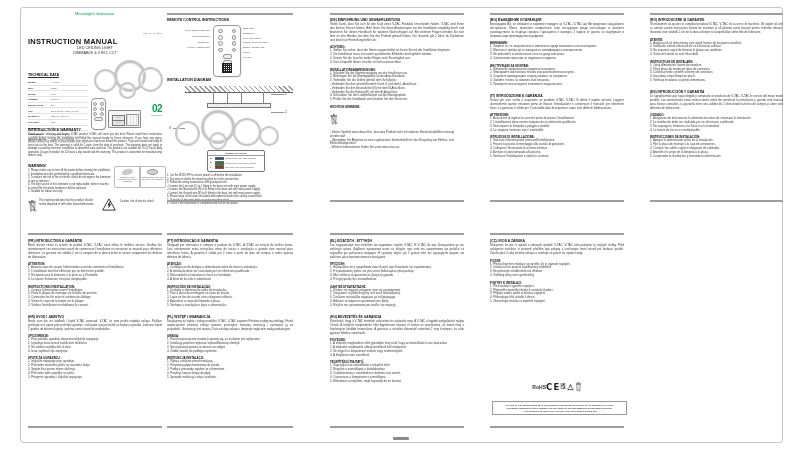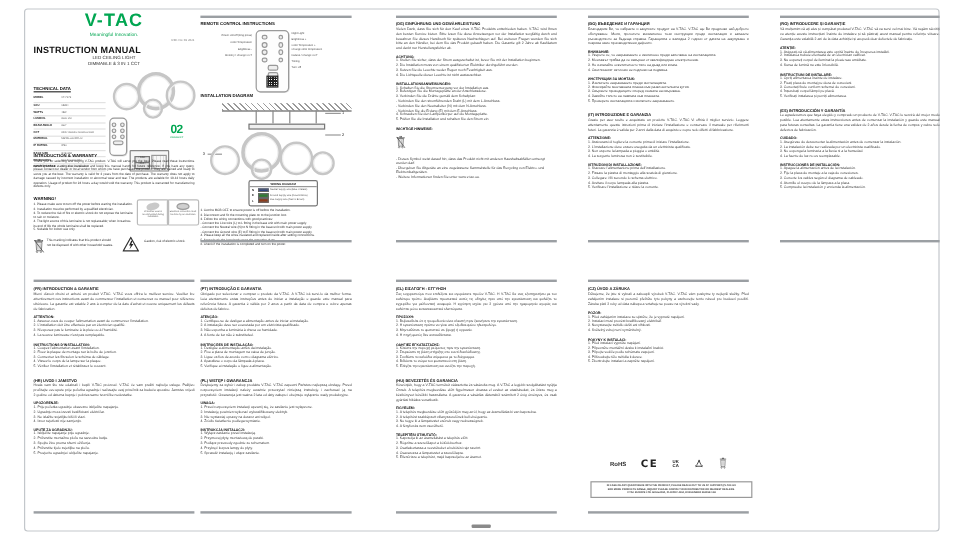--- a/index.html
+++ b/index.html
@@ -48,39 +48,38 @@
   .wdesc{font-size:2px;color:#444;}
   
   .langcol{position:absolute;}
   .lang-title{font-size:3.3px;font-weight:bold;color:#111;margin-bottom:1px;}
   .tpara{font-size:2.9px;line-height:1.35;color:#3a3a3a;text-align:justify;margin:0 0 1px 0;}
   .sub-head{font-size:2.9px;font-weight:bold;color:#111;margin-top:2.8px;}
   .ltline{font-size:2.9px;line-height:1.32;color:#3a3a3a;}
   .lang-section + .lang-section{display:block;margin-top:7px;}
   .weee-mini{margin:2px 0;}
   
-  #certs{left:490px;top:378px;width:134px;display:flex;justify-content:center;align-items:center;gap:12px;}
+  #certs{left:490px;top:378px;width:134px;display:flex;justify-content:center;align-items:center;gap:0;}
   .rohs{font-size:5px;font-weight:bold;color:#333;}
   .ce{font-size:8.5px;font-weight:600;color:#222;letter-spacing:1.2px;font-family:"DejaVu Sans",sans-serif;}
   .ukca{font-size:3.6px;font-weight:800;line-height:0.95;color:#222;text-align:center;}
   #fbox{left:492px;top:401px;width:129px;border:1px solid #999;padding:1.5px 2px;}
   .fline{font-size:2.1px;font-weight:bold;color:#333;text-align:center;line-height:1.5;text-transform:uppercase;}
   .center-mark{position:absolute;left:393px;top:437px;width:16px;height:3px;background:#8a8a8a;border-radius:1px;}
   .badge{color:#00a651;font-weight:800;font-size:10px;line-height:1;letter-spacing:-0.5px;}
   .badge-sub{font-size:1.8px;color:#00a651;font-weight:bold;letter-spacing:0.3px;}
   .battery{border:1px solid #888;border-radius:1px;background:#f6f6f6;position:relative;}
   .cell{position:absolute;border:0.5px solid #777;background:#e8e8e8;font-size:2px;color:#333;text-align:center;line-height:3.5px;}
 </style>
 </head>
 <body>
 
 <div class="abs" id="frame"></div>
 
 <div class="abs" id="leftcol">
-  <div class="logo">V-TAC</div>
   <div class="tagline">Meaningful Innovation.</div>
   <div class="ref">REF. No: 09-2021</div>
   <div class="h-main">INSTRUCTION MANUAL</div>
   <div class="h-sub" style="top:36px;">LED CEILING LIGHT</div>
   <div class="h-sub" style="top:41px;">DIMMABLE &amp; 3 IN 1 CCT</div>
 
   <div id="tech-wrap">
     <span class="sec-h">TECHNICAL DATA</span>
     <div>
         <div class="trow">
@@ -148,21 +147,21 @@
       <div class="rbtn wide" style="height:2px;"></div>
     </div>
   </div>
 
   <div class="abs battery" style="left:80px;top:94px;width:31px;height:16px;">
     <div class="cell" style="left:3px;top:4px;width:11px;height:3.5px;">+ AAA -</div>
     <div class="cell" style="left:3px;top:9px;width:11px;height:3.5px;">- AAA +</div>
     <div class="abs" style="left:17px;top:3px;width:11px;height:10px;border:0.5px solid #999;background:repeating-linear-gradient(90deg,#ddd 0 1px,#f7f7f7 1px 3px);"></div>
   </div>
 
-  <div class="abs" style="left:114px;top:94px;width:20px;text-align:left;">
+  <div class="abs" style="left:114px;top:94px;width:20px;text-align:right;">
     <div class="badge">02</div>
     <div class="badge-sub">PRODUCT</div>
   </div>
 
   <div class="abs hdg" style="top:118px;">INTRODUCTION &amp; WARRANTY</div>
   <div class="abs para" style="top:123px;width:134px;">Thank you for selecting and buying V-TAC product. V-TAC will serve you the best. Please read these instructions carefully before starting the installation and keep this manual handy for future reference. If you have any query, please contact our dealer or local vendor from whom you have purchased the product. They are trained and ready to serve you at the best. The warranty is valid for 2 years from the date of purchase. The warranty does not apply to damage caused by incorrect installation or abnormal wear and tear. The products are suitable for 10-12 hours daily operation. Usage of product for 24 hours a day would void the warranty. This product is warranted for manufacturing defects only.</div>
 
   <div class="abs hdg" style="top:154px;">WARNING!</div>
   <div class="abs" style="top:159px;width:84px;">
       <div class="tline">1. Please make sure to turn off the power before starting the installation.</div>

